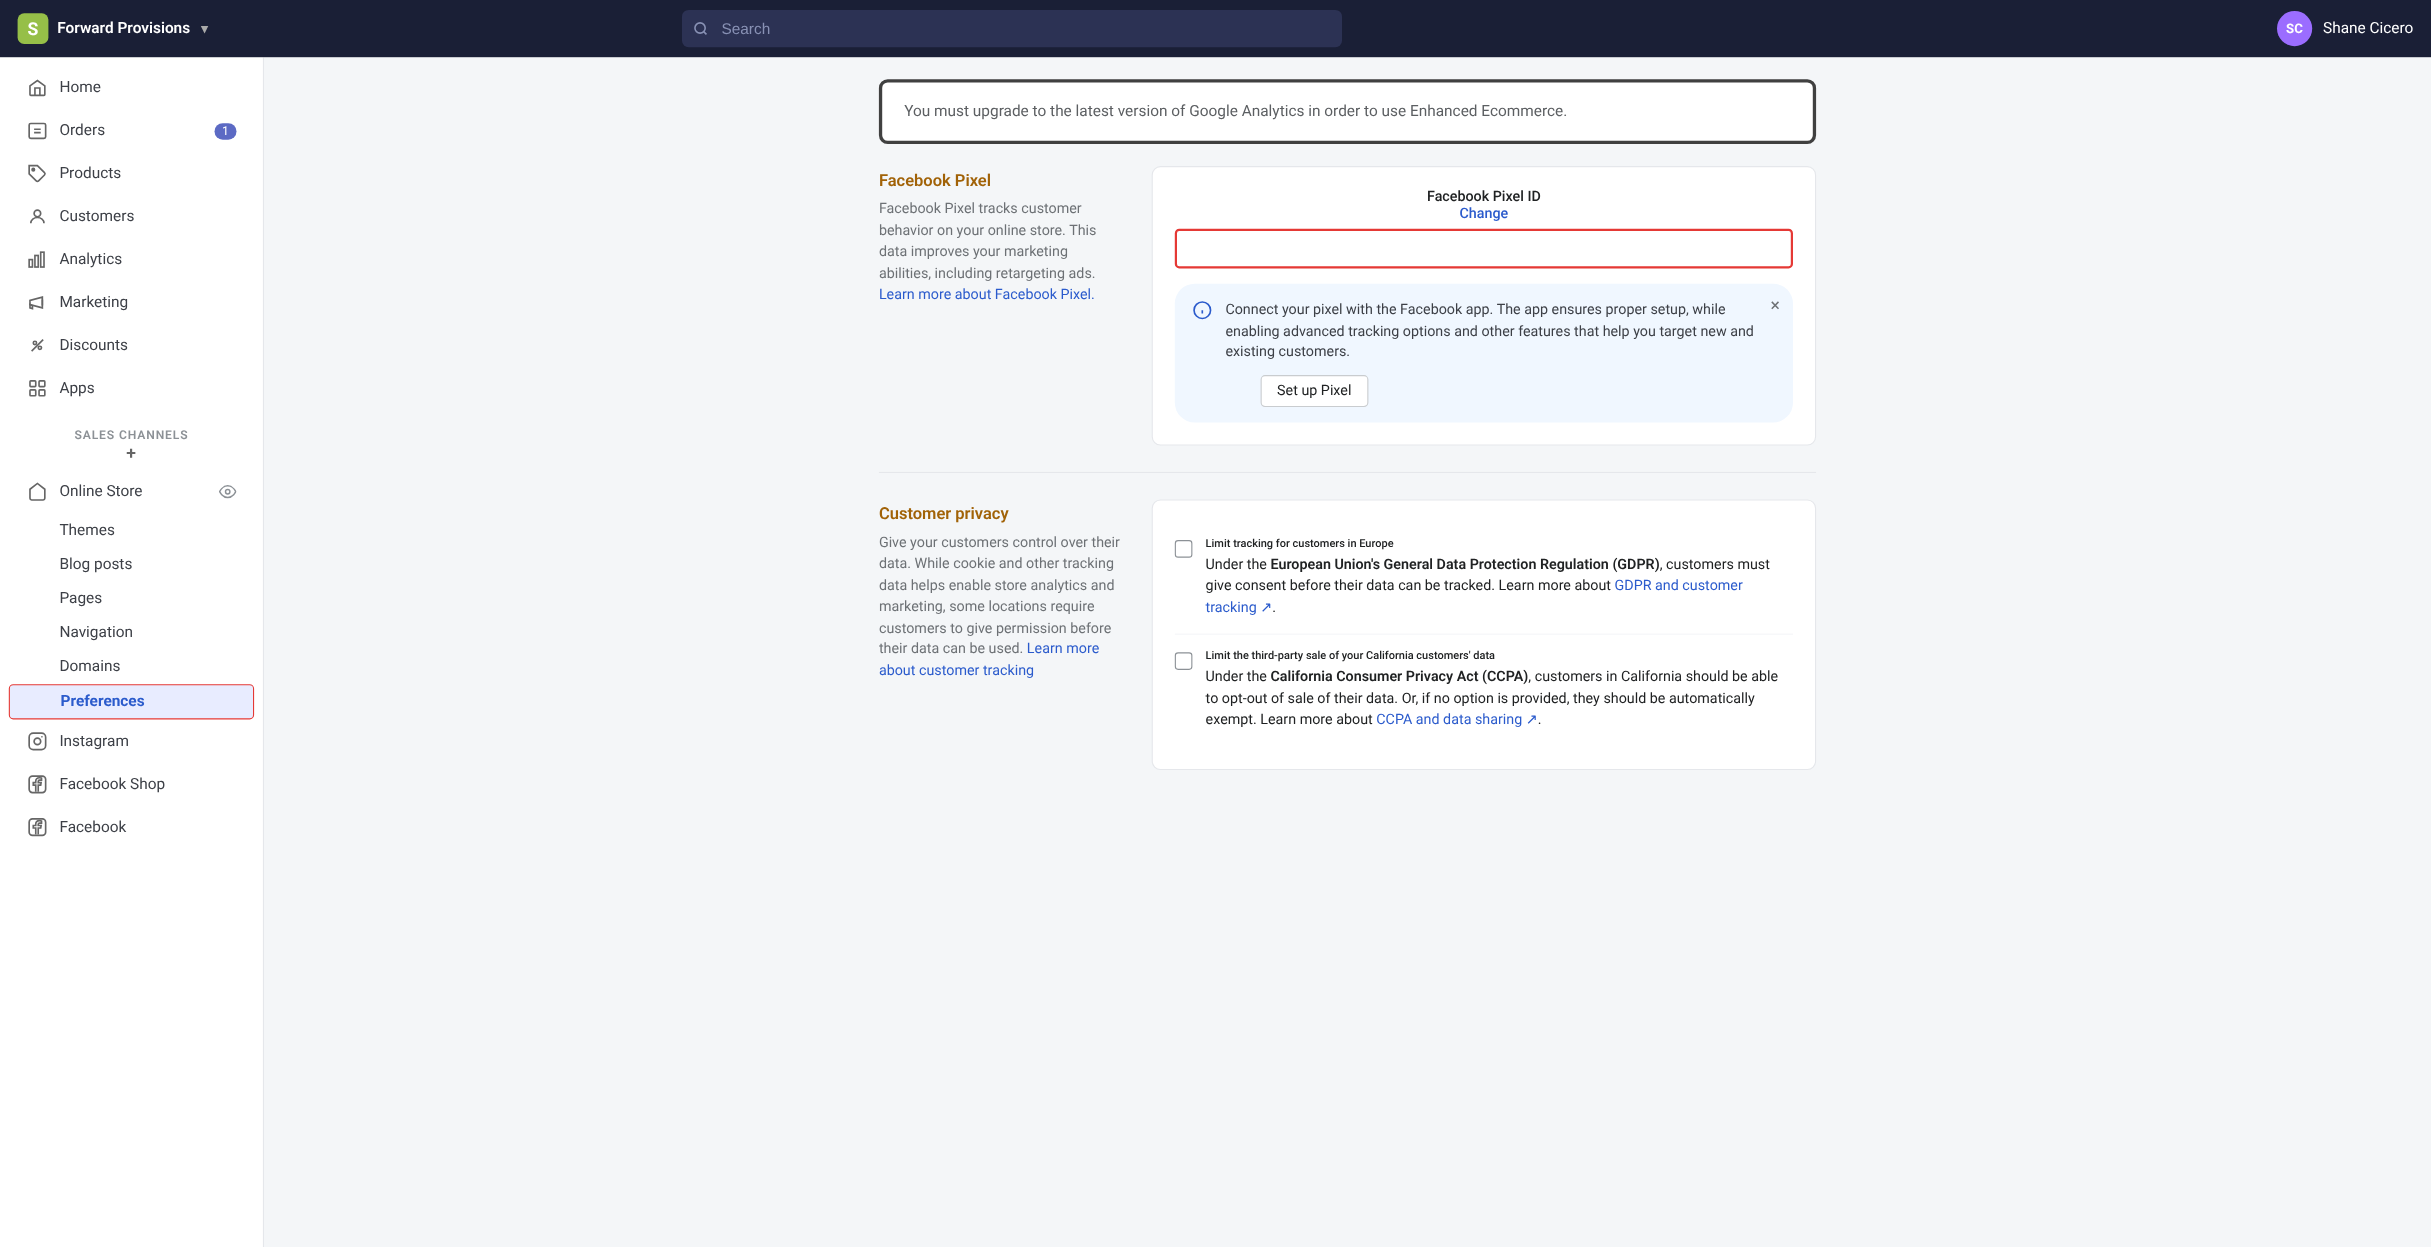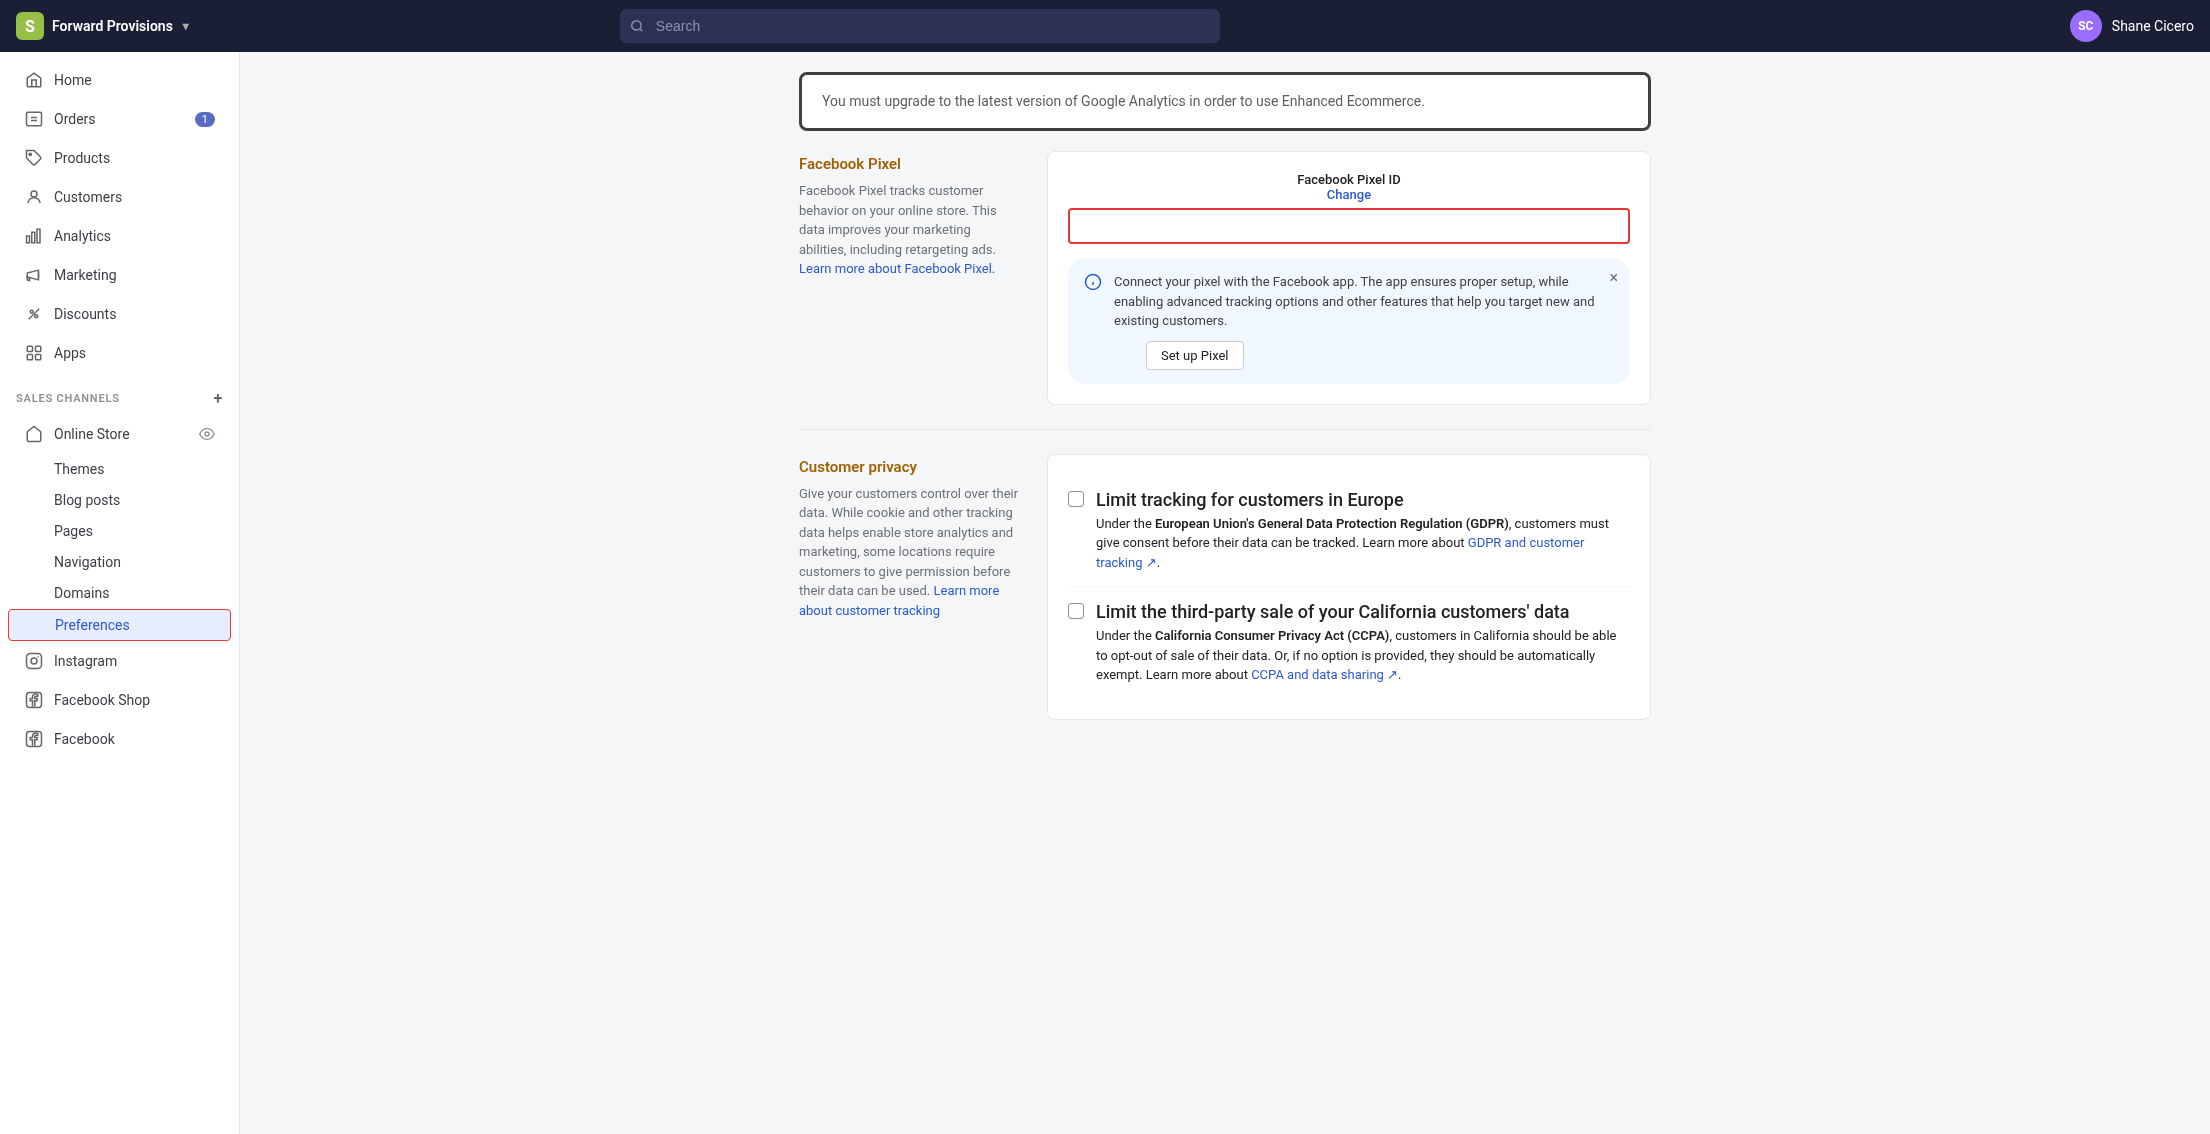--- a/index.html
+++ b/index.html
@@ -125,36 +125,37 @@
     .sidebar-section-label {
       font-size: 11px;
       font-weight: 600;
       color: #8c9196;
       text-transform: uppercase;
       letter-spacing: 0.8px;
       padding: 16px 16px 6px;
       display: flex;
       align-items: center;
       justify-content: space-between;
+      flex-direction: column;
     }
     .sidebar-section-label .add-icon { cursor: pointer; color: #666; font-size: 16px; }
     .sidebar-sub-item {
       display: flex;
       align-items: center;
       padding: 7px 16px 7px 46px;
       color: #3d4047;
       font-size: 14px;
       cursor: pointer;
       margin: 1px 8px;
       border-radius: 4px;
     }
     .sidebar-sub-item.active {
       background: #e8ecff;
       color: #2b5bcc;
-      font-weight: 400;
+      font-weight: 700;
       border: 1.5px solid #e53935;
       border-radius: 4px;
       padding-left: 46px;
     }
     .online-store-item {
       display: flex;
       align-items: center;
       gap: 10px;
       padding: 9px 16px;
       color: #3d4047;
@@ -305,21 +306,21 @@
       border: 1.5px solid #8c9196;
       border-radius: 3px;
       flex-shrink: 0;
       margin-top: 2px;
       background: #fff;
       cursor: pointer;
     }
     .privacy-text { font-size: 13px; color: #202223; line-height: 1.5; }
     .privacy-text strong { font-weight: 600; }
     .privacy-text a { color: #2b5bcc; text-decoration: none; }
-    .privacy-title { font-size: 18px; font-weight: 500; color: #202223; margin-bottom: 4px; }
+    .privacy-title { font-size: 10px; font-weight: 500; color: #202223; margin-bottom: 4px; }
 
     
     svg { display: block; }
   </style>
 </head>
 <body>
 
 <nav class="topnav">
   <div class="topnav-brand">
     <div class="shopify-icon">S</div>

